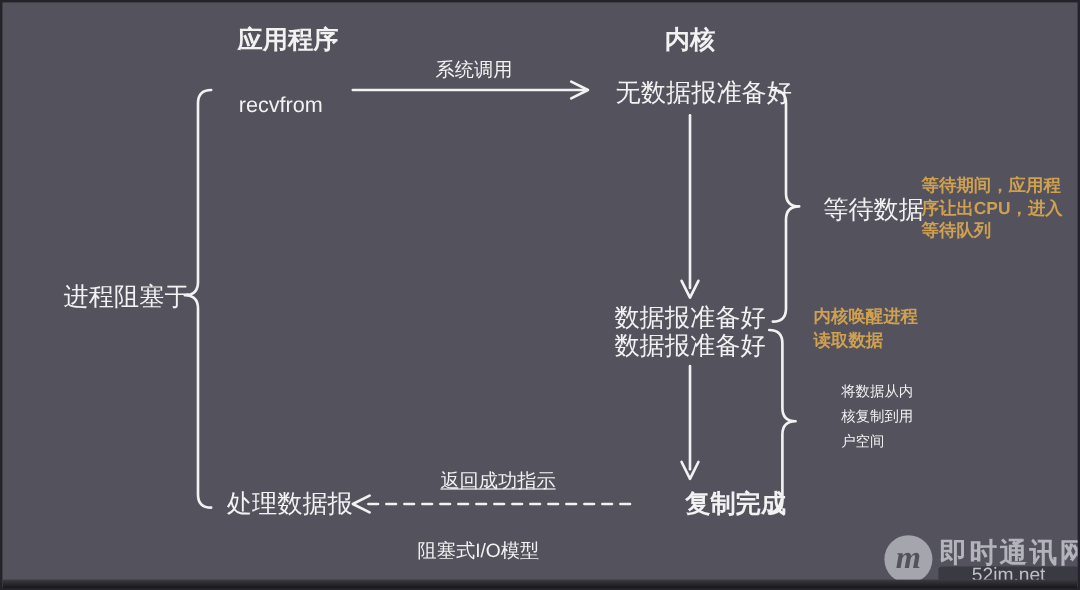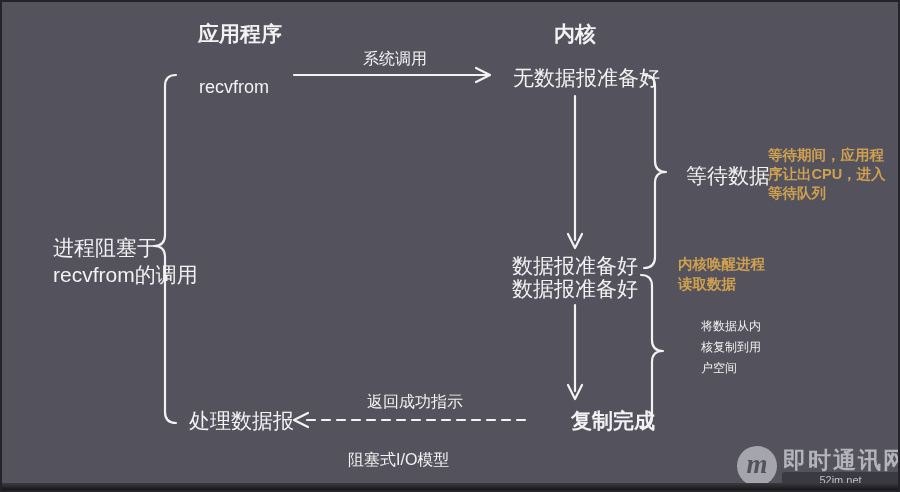--- a/index.html
+++ b/index.html
@@ -80,21 +80,21 @@
     position: absolute;
     left: 780px; top: 470px;
     width: 117px; height: 15px;
     background: rgba(38,38,46,0.55);
     border-radius: 3px;
     display: flex;
     align-items: center;
     justify-content: center;
   }
   #wm-url {
-    font-size: 11px;
+    font-size: 16px;
     color: rgba(205,205,213,0.9);
   }
   #footer-strip {
     position: absolute;
     left: 0; bottom: 0;
     width: 100%; height: 7px;
     background: linear-gradient(#3a3a40, #17171b);
   }
 </style>
 </head>
@@ -129,26 +129,25 @@
   <div class="txt" style="left:197px; top:62px; font-size:18px;margin-top:12px;">recvfrom</div>
   <div class="txt small center" style="left:353px; top:47px; width:80px;">系统调用</div>
   <div class="txt" style="left:511px; top:63px;text-align:right;">无数据报准备好</div>
 
   <div class="txt center" style="left:500px; top:252px; width:146px; line-height:23px;">
     <div>数据报准备好</div>
     <div>数据报准备好</div>
   </div>
 
   <div class="txt" style="left:569px; top:406px;font-weight:bold;">复制完成</div>
-  <div class="txt small center" style="left:352px; top:390px; width:122px;">返回成功指示</div>
+  <div class="txt small center" style="left:352px; top:390px; width:122px;text-decoration:underline;">返回成功指示</div>
   <div class="txt" style="left:187px; top:406px;">处理数据报</div>
 
   <div class="txt" style="left:18px; top:232px; line-height:27px;margin-left:33px;">
     <div>进程阻塞于</div>
-    <div>recvfrom的调用</div>
   </div>
 
   <div class="txt" style="left:684px; top:161px;">等待数据</div>
 
   <div class="orange" style="position:absolute; left:766px; top:144px;">
     <div>等待期间，应用程</div>
     <div>序让出CPU，进入</div>
     <div>等待队列</div>
   </div>
 

